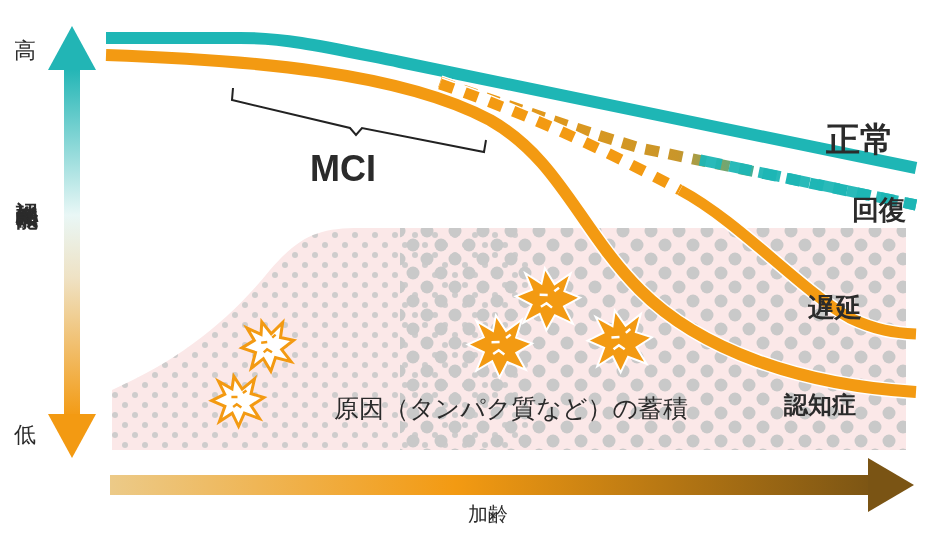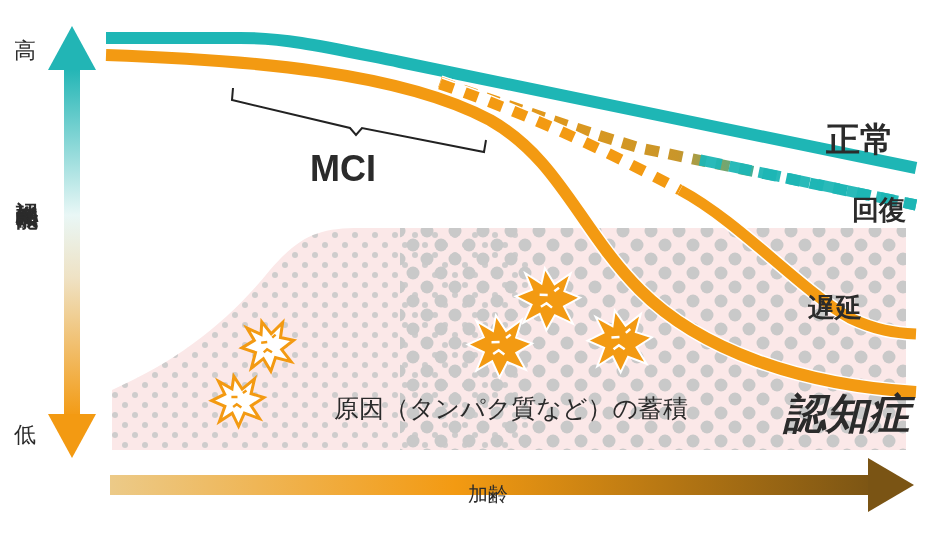--- a/index.html
+++ b/index.html
@@ -7,23 +7,23 @@
            font-family: "DejaVu Sans", "Liberation Sans", sans-serif; color: #2b2b2b; }
     #diagram { position: absolute; left: 0; top: 0; width: 940px; height: 536px; }
     .lbl { position: absolute; white-space: nowrap; font-weight: bold; color: #2b2b2b; line-height: 1; }
     .y-high { left: 14px; top: 40px; font-size: 22px; font-weight: normal; }
     .y-low  { left: 14px; top: 424px; font-size: 22px; font-weight: normal; }
     .y-title { left: 16px; top: 184px; font-size: 22px; writing-mode: vertical-rl; letter-spacing: 2px; font-weight: bold; }
     .mci { left: 310px; top: 151px; font-size: 36px; font-family: Liberation Sans, sans-serif; }
     .lab-normal { left: 826px; top: 122px; font-size: 34px; }
     .lab-recover { left: 852px; top: 196px; font-size: 27px; }
     .lab-delay { left: 808px; top: 294px; font-size: 27px; text-align: right; }
-    .lab-dementia { left: 784px; top: 393px; font-size: 42px; font-style: italic; }
+    .lab-dementia { left: 784px; top: 393px; font-size: 24px; }
     .cause { left: 294px; top: 396px; font-size: 25px; font-weight: normal; margin-left: 40px; }
-    .x-title { left: 468px; top: 484px; font-size: 20px; font-weight: normal; }
+    .x-title { left: 468px; top: 504px; font-size: 20px; font-weight: normal; }
   </style>
 </head>
 <body>
 
 <svg id="diagram" viewBox="0 0 940 536" xmlns="http://www.w3.org/2000/svg">
   <defs>
     <linearGradient id="yGrad" x1="0" y1="0" x2="0" y2="1">
       <stop offset="0" stop-color="#22b5b5"></stop>
       <stop offset="0.42" stop-color="#e9f7f6"></stop>
       <stop offset="0.6" stop-color="#efe2c4"></stop>

